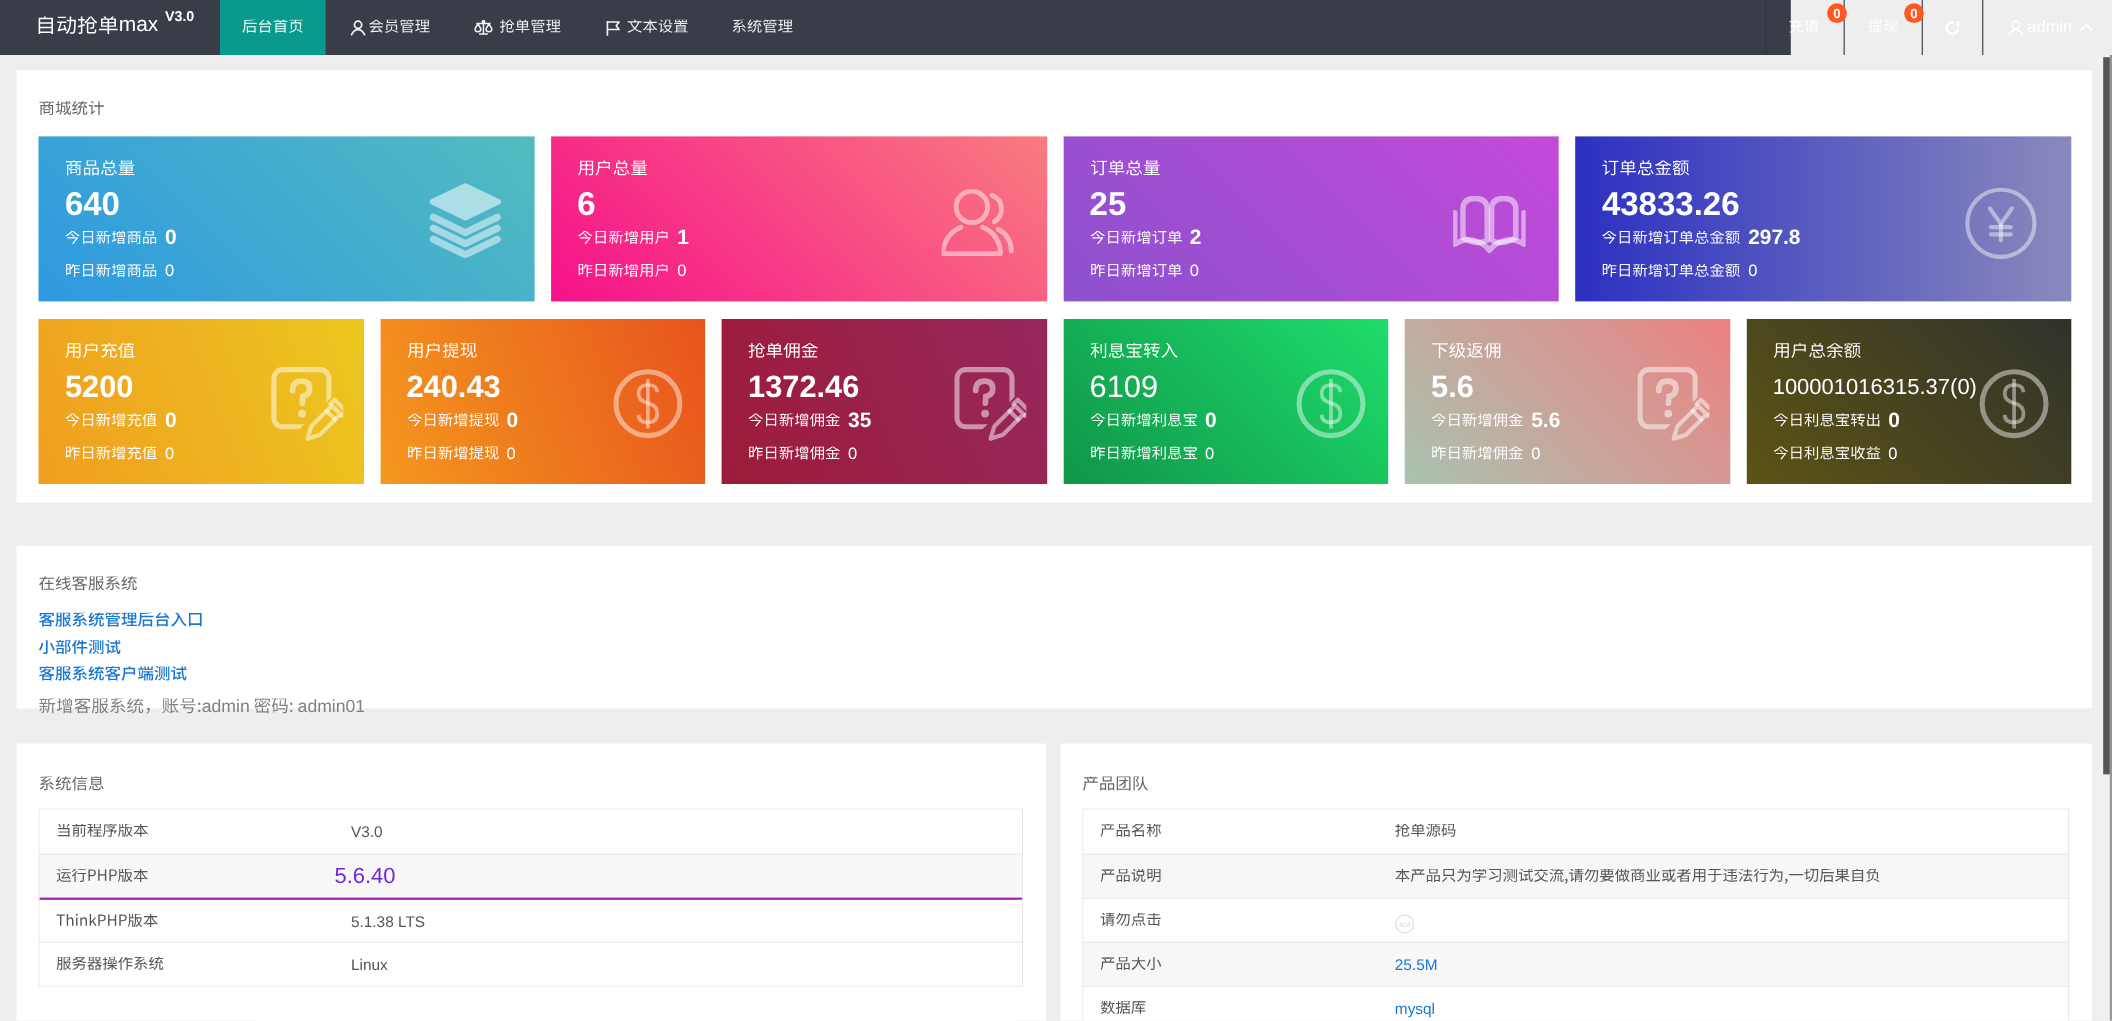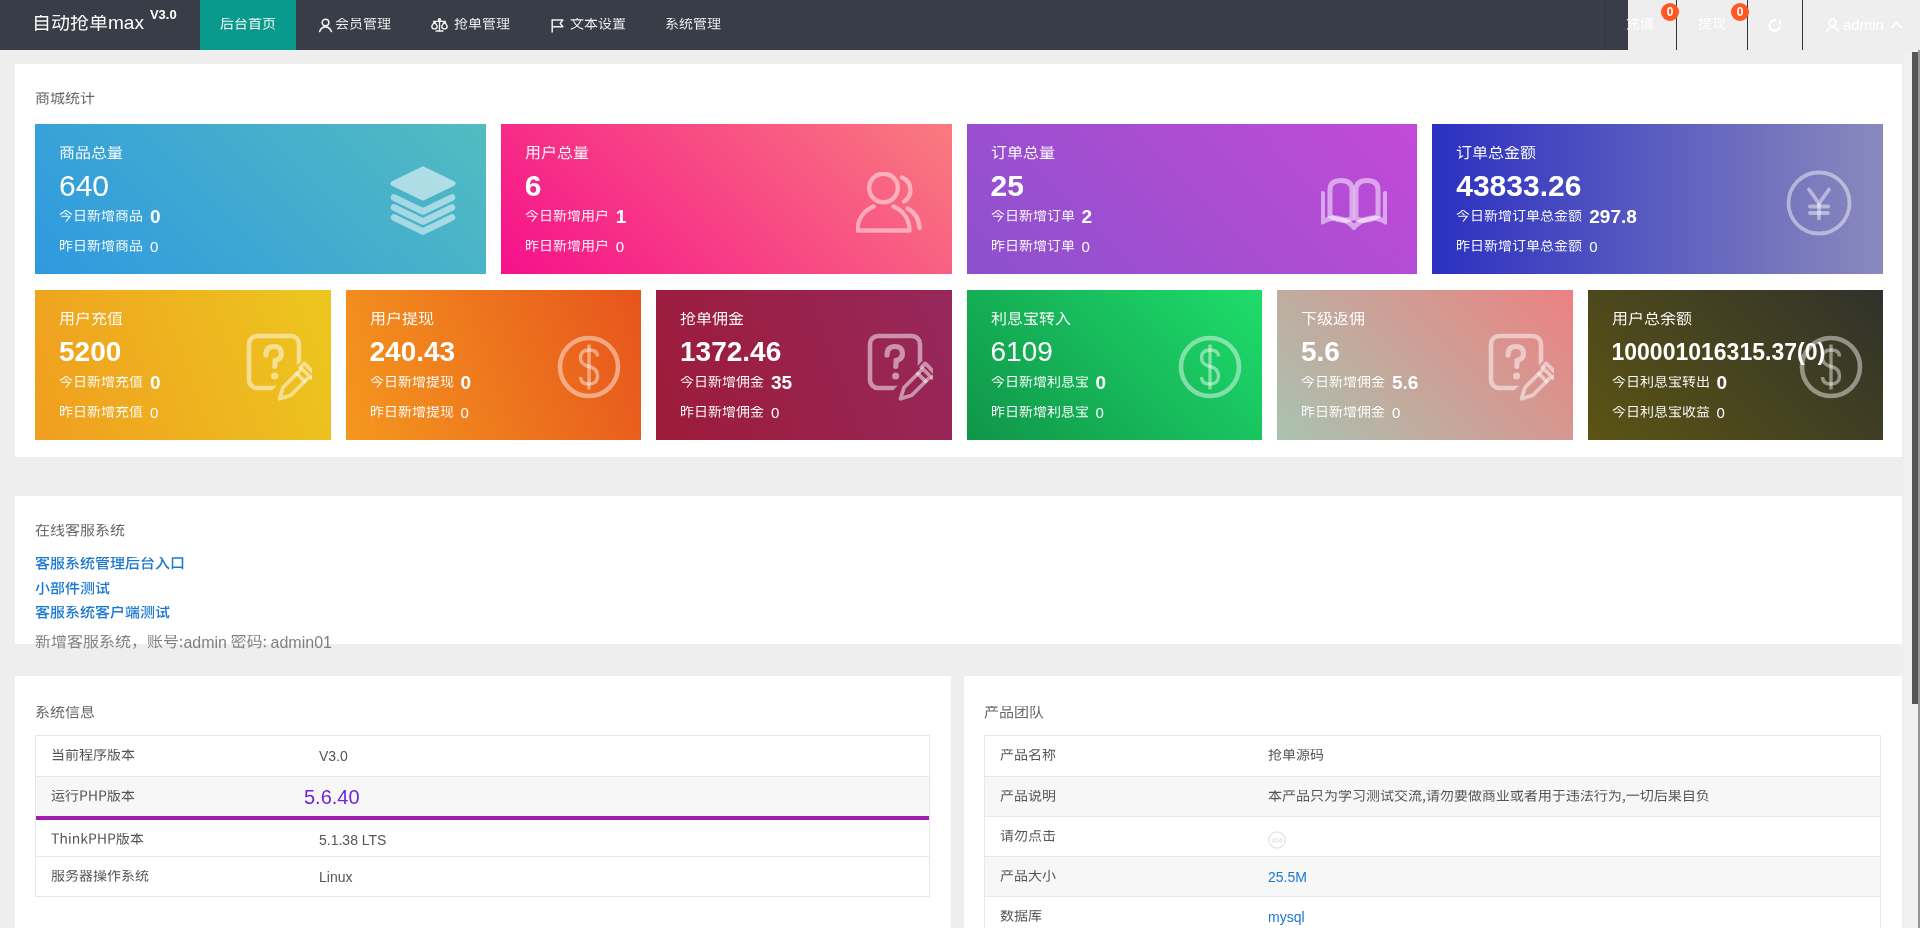--- a/index.html
+++ b/index.html
@@ -96,21 +96,21 @@
         <use href="#q17" x="2000"></use>
         <use href="#q24" x="3000"></use>
       </svg></div>
     <div style="position:absolute;left:20px;top:60px;width:450.75px;height:150px;background:linear-gradient(45deg,#2e99e0,#53bcc0)">
       <div style="position:absolute;left:24px;top:22px"><svg style="vertical-align:top;" width="64.0" height="16" viewBox="0 -760 4000 1000" fill="#fff">
           <use href="#q22" x="0"></use>
           <use href="#q25" x="1000"></use>
           <use href="#q26" x="2000"></use>
           <use href="#q27" x="3000"></use>
         </svg></div>
-      <div style="position:absolute;left:24px;top:47px;font-size:30px;line-height:30px;font-weight:normal;color:#fff">640</div>
+      <div style="position:absolute;left:24px;top:47px;font-size:30px;line-height:30px;font-weight:bold;color:#fff">640</div>
       <div style="position:absolute;left:24px;top:85.5px;white-space:nowrap"><svg style="vertical-align:top;" width="84.0" height="14" viewBox="0 -760 6000 1000" fill="#fff">
           <use href="#q28" x="0"></use>
           <use href="#q29" x="1000"></use>
           <use href="#q30" x="2000"></use>
           <use href="#q31" x="3000"></use>
           <use href="#q22" x="4000"></use>
           <use href="#q25" x="5000"></use>
         </svg><b style="font-size:19px;line-height:14px;vertical-align:top;margin-left:7px;color:#fff">0</b></div>
       <div style="position:absolute;left:24px;top:115.5px;white-space:nowrap"><svg style="vertical-align:top;" width="84.0" height="14" viewBox="0 -760 6000 1000" fill="#fff">
           <use href="#q32" x="0"></use>
@@ -442,21 +442,21 @@
       </svg>
     </div>
     <div style="position:absolute;left:1572.5px;top:226px;width:295.5px;height:150px;background:linear-gradient(45deg,#5c5414,#30322b)">
       <div style="position:absolute;left:24px;top:22px"><svg style="vertical-align:top;" width="80.0" height="16" viewBox="0 -760 5000 1000" fill="#fff">
           <use href="#q33" x="0"></use>
           <use href="#q34" x="1000"></use>
           <use href="#q26" x="2000"></use>
           <use href="#q47" x="3000"></use>
           <use href="#q37" x="4000"></use>
         </svg></div>
-      <div style="position:absolute;left:24px;top:47px;font-size:23px;line-height:30px;font-weight:bold;color:#fff">100001016315.37(0)</div>
+      <div style="position:absolute;left:24px;top:47px;font-size:20px;line-height:30px;font-weight:normal;color:#fff">100001016315.37(0)</div>
       <div style="position:absolute;left:24px;top:85.5px;white-space:nowrap"><svg style="vertical-align:top;" width="98.0" height="14" viewBox="0 -760 7000 1000" fill="#fff">
           <use href="#q28" x="0"></use>
           <use href="#q29" x="1000"></use>
           <use href="#q39" x="2000"></use>
           <use href="#q40" x="3000"></use>
           <use href="#q41" x="4000"></use>
           <use href="#q42" x="5000"></use>
           <use href="#q48" x="6000"></use>
         </svg><b style="font-size:19px;line-height:14px;vertical-align:top;margin-left:7px;color:#fff">0</b></div>
       <div style="position:absolute;left:24px;top:115.5px;white-space:nowrap"><svg style="vertical-align:top;" width="98.0" height="14" viewBox="0 -760 7000 1000" fill="#fff">
@@ -557,21 +557,21 @@
             <use href="#q111" x="0"></use>
             <use href="#q100" x="1000"></use>
             <use href="#q112" x="2000"></use>
             <use href="#q113" x="2633"></use>
             <use href="#q112" x="3361"></use>
             <use href="#q110" x="3994"></use>
             <use href="#q13" x="4994"></use>
           </svg></div>
         <div style="position:absolute;left:268px;top:0;line-height:40px;font-size:20px;color:#6d28d9">5.6.40</div>
       </div>
-      <div style="position:relative;height:40px;background:#fff;border-top:4px solid #a21caf;">
+      <div style="position:relative;height:40px;background:#fff;border-top:2px solid #a21caf;">
         <div style="position:absolute;left:15px;top:13px"><svg style="vertical-align:top;" width="92.9" height="14" viewBox="0 -760 6637 1000" fill="#555">
             <use href="#q114" x="0"></use>
             <use href="#q115" x="599"></use>
             <use href="#q116" x="1206"></use>
             <use href="#q117" x="1481"></use>
             <use href="#q118" x="2091"></use>
             <use href="#q112" x="2643"></use>
             <use href="#q113" x="3276"></use>
             <use href="#q112" x="4004"></use>
             <use href="#q110" x="4637"></use>

